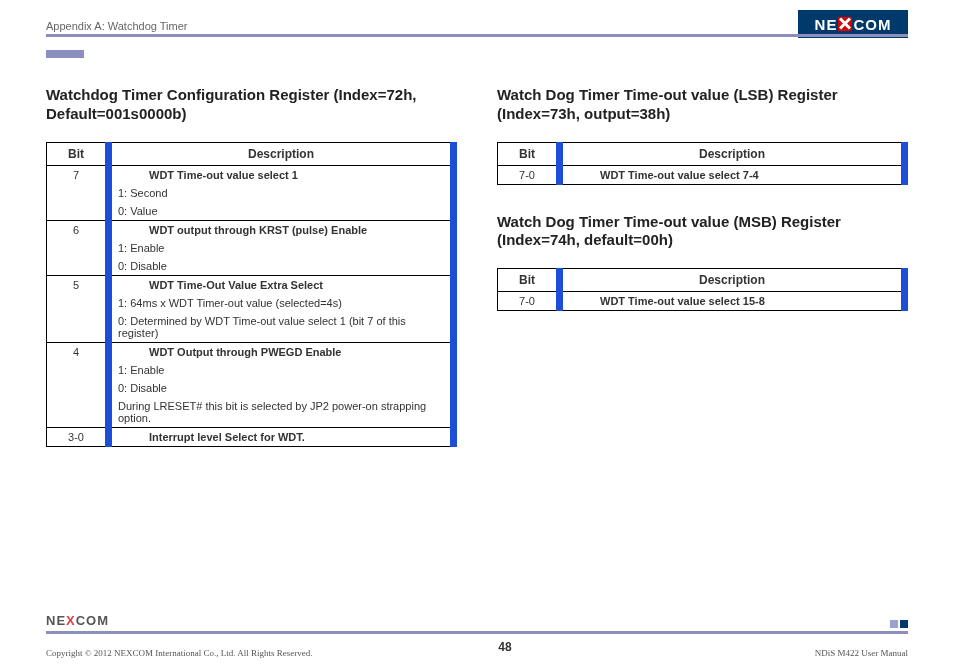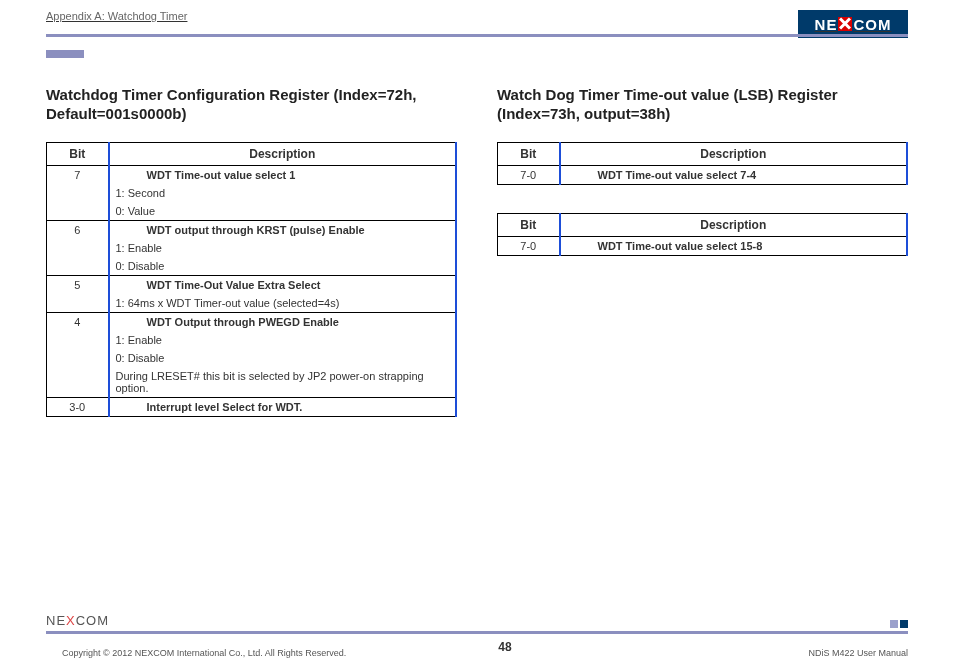--- a/index.html
+++ b/index.html
@@ -1,45 +1,45 @@
 <!DOCTYPE html>
 <html><head>
 <meta charset="utf-8">
 <style>
   * { box-sizing: border-box; margin: 0; padding: 0; }
   body { width: 954px; height: 672px; background: #fff; font-family: Arial, Helvetica, sans-serif; color: #333; position: relative; overflow: hidden; }
 
-  .topbar { position: absolute; top: 10px; left: 46px; right: 46px; display: flex; justify-content: space-between; align-items: flex-start; text-decoration: underline; }
+  .topbar { position: absolute; top: 10px; left: 46px; right: 46px; display: flex; justify-content: space-between; align-items: flex-end; }
   .top-left-text { font-size: 11px; color: #666; padding-bottom: 6px; }
   .logo-box { width: 110px; height: 28px; background: #003a6a; color: #fff; font-weight: bold; font-family: Arial, sans-serif; display: flex; align-items: center; justify-content: center; letter-spacing: 1px; font-size: 15px; }
   .logo-x { display: inline-block; width: 14px; height: 14px; background: #d80000; margin: 0 1px; position: relative; }
   .logo-x::before, .logo-x::after { content: ""; position: absolute; background: #fff; }
   .logo-x::before { width: 14px; height: 3px; top: 5px; left: 0; transform: rotate(45deg); }
   .logo-x::after { width: 14px; height: 3px; top: 5px; left: 0; transform: rotate(-45deg); }
 
   .top-rule { position: absolute; top: 34px; left: 46px; right: 46px; height: 3px; background: #8b8fbf; }
   .top-accent { position: absolute; top: 50px; left: 46px; width: 38px; height: 8px; background: #8b8fbf; }
 
   .content { position: absolute; top: 86px; left: 46px; right: 46px; display: flex; gap: 40px; }
   .col { flex: 1; }
 
   h2 { font-size: 15px; font-weight: bold; color: #222; line-height: 1.25; margin-bottom: 18px; }
 
   table { border-collapse: collapse; width: 100%; font-size: 11px; border: 1px solid #000; margin-bottom: 28px; }
-  th, td { border-left: 1px solid #000; border-right: 2px solid #1d4ed8; padding: 3px 6px; text-align: left; vertical-align: top; }
+  th, td { border-left: 1px solid #000; border-right: 7px solid #1d4ed8; padding: 3px 6px; text-align: left; vertical-align: top; }
   th { border-top: 1px solid #000; border-bottom: 1px solid #000; font-weight: bold; text-align: center; padding: 4px; font-size: 12px; }
   .bit-col { width: 62px; text-align: center; }
   .sep td { border-top: 1px solid #000; }
   .last td { border-bottom: 1px solid #000; }
   .bold { font-weight: bold; padding-left: 37px; }
 
   .footer-rule { position: absolute; bottom: 38px; left: 46px; right: 46px; height: 3px; background: #8b8fbf; }
-  .footer-logo { position: absolute; bottom: 44px; left: 46px; font-size: 13px; font-weight: normal; color: #555; letter-spacing: 1px; }
+  .footer-logo { position: absolute; bottom: 44px; left: 46px; font-size: 13px; font-weight: bold; color: #555; letter-spacing: 1px; }
   .footer-logo .fx { color: #d44; }
-  .footer { position: absolute; bottom: 14px; left: 62px; right: 46px; display: flex; justify-content: space-between; align-items: flex-start; font-size: 9px; color: #555; }
+  .footer { position: absolute; bottom: 14px; left: 46px; right: 46px; display: flex; justify-content: space-between; align-items: flex-start; font-size: 9px; color: #555; font-family: Liberation Serif, serif; }
   .page-num { font-size: 12px; font-weight: bold; color: #333; position: absolute; left: 50%; transform: translateX(-50%); bottom: 18px; margin-left: 28px; }
 
   .footer-deco { position: absolute; bottom: 44px; right: 46px; display: flex; gap: 2px; }
   .footer-deco .sq { width: 8px; height: 8px; }
   .sq1 { background: #9ba0cc; }
   .sq2 { background: #003a6a; }
 </style>
 </head>
 <body>
 
@@ -88,20 +88,24 @@
             <td>0: Disable</td>
           </tr>
       <tr class="sep">
             <td class="bit-col">5</td>
             <td class="bold">WDT Time-Out Value Extra Select</td>
           </tr>
       <tr>
             <td class="bit-col"></td>
             <td>1: 64ms x WDT Timer-out value (selected=4s)</td>
           </tr>
+      <tr>
+            <td class="bit-col"></td>
+            <td>0: Determined by WDT Time-out value select 1 (bit 7 of this register)</td>
+          </tr>
       <tr class="sep">
             <td class="bit-col">4</td>
             <td class="bold">WDT Output through PWEGD Enable</td>
           </tr>
       <tr>
             <td class="bit-col"></td>
             <td>1: Enable</td>
           </tr>
       <tr>
             <td class="bit-col"></td>
@@ -127,20 +131,21 @@
         <th class="bit-col">Bit</th>
         <th>Description</th>
       </tr>
       <tr class="sep last">
             <td class="bit-col">7-0</td>
             <td class="bold">WDT Time-out value select 7-4</td>
           </tr>
     </tbody>
       </table>
 
+    <h2>Watch Dog Timer Time-out value (MSB) Register (Index=74h, default=00h)</h2>
     <table>
       <tbody>
           <tr>
         <th class="bit-col">Bit</th>
         <th>Description</th>
       </tr>
       <tr class="sep last">
             <td class="bit-col">7-0</td>
             <td class="bold">WDT Time-out value select 15-8</td>
           </tr>

